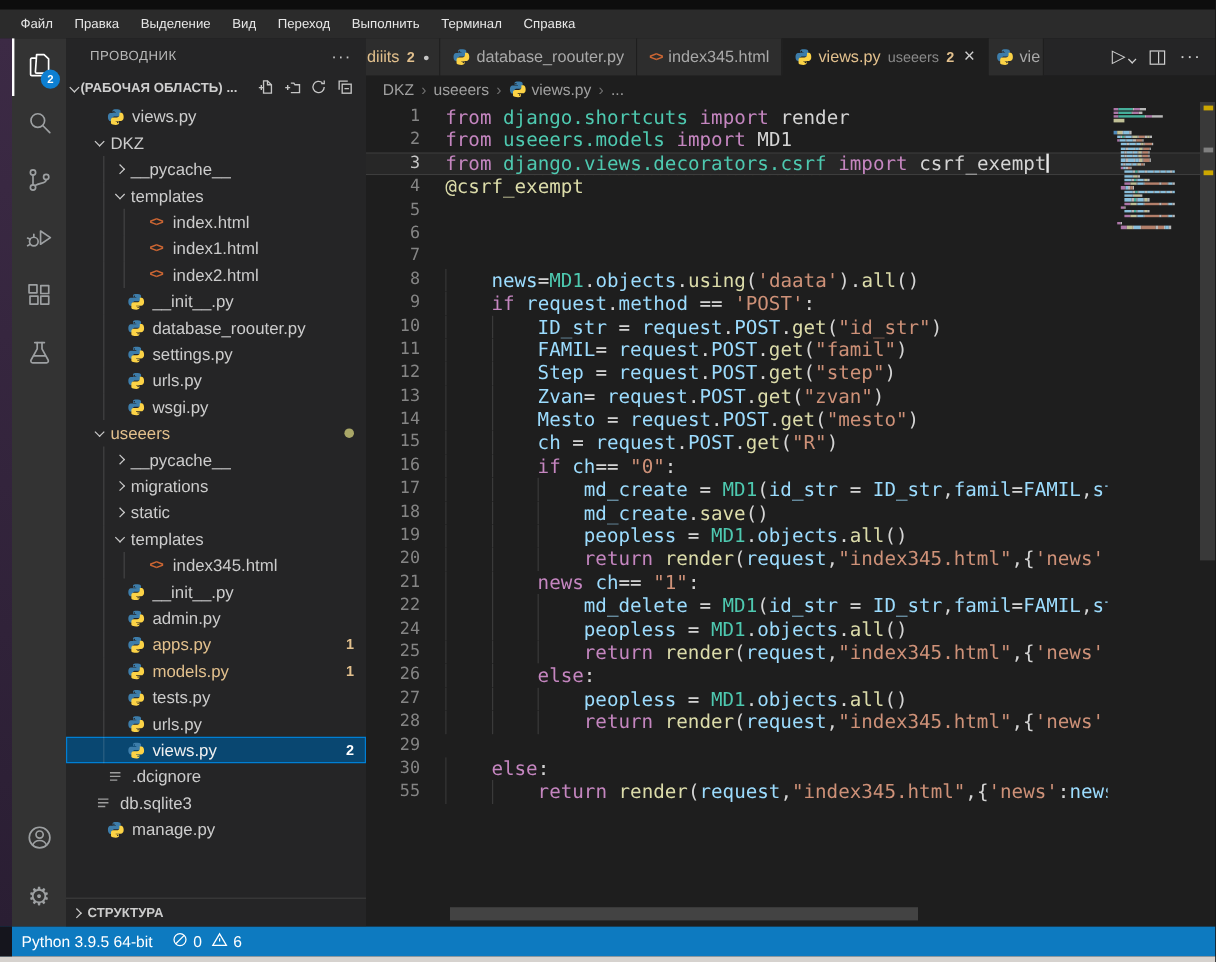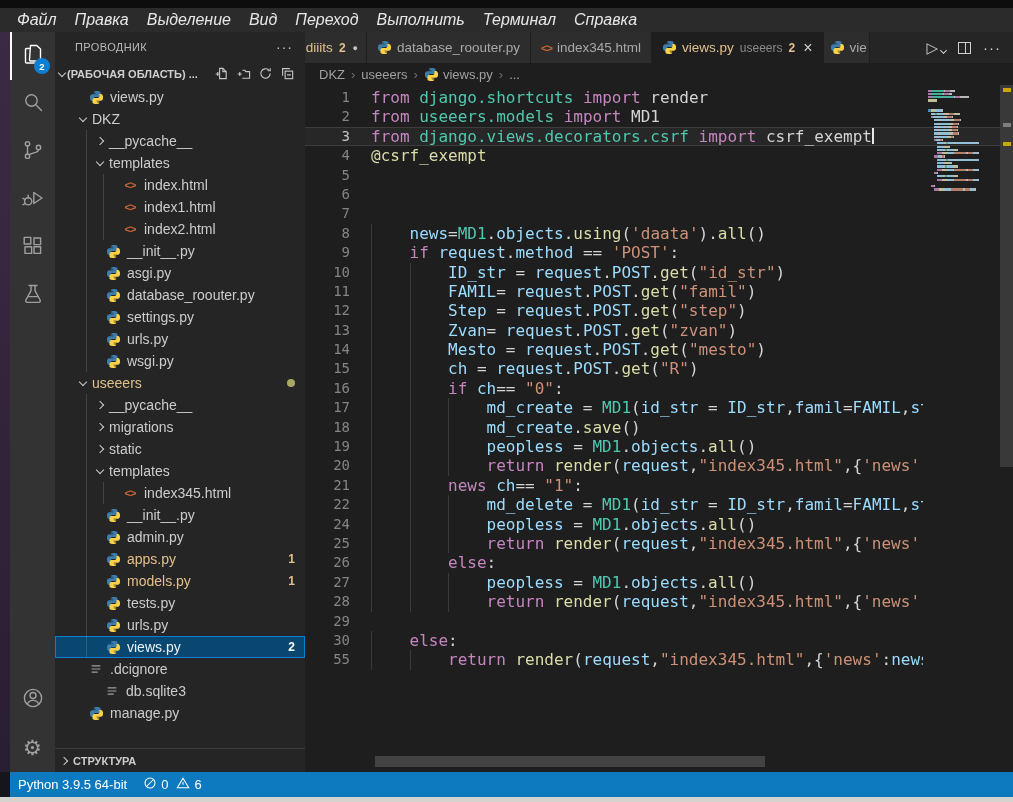--- a/index.html
+++ b/index.html
@@ -3,21 +3,21 @@
 <meta charset="utf-8">
 <style>
   * { margin:0; padding:0; box-sizing:border-box; }
   body { background:#101010; font-family:"Liberation Sans", sans-serif; }
   .screen { position:relative; width:1013px; height:802px; background:#1e1e1e; overflow:hidden; }
 
   
   .top-strip { height:8px; background:#0d0d0d; }
   .bottom-strip { height:5px; background:#d6d2ce; }
   .menubar { height:24px; background:#2b2b2b; display:flex; align-items:center; padding-left:8px;
-             color:#e6e6e6; font-size:16px;font-style:italic; }
+             color:#e6e6e6; font-size:11px; }
   .mb-item { padding:0 9px; height:100%; display:flex; align-items:center; cursor:default; }
 
   .main { display:flex; height:740px; }
   .desktop-edge { width:10px; background:linear-gradient(180deg,#3c2a45,#2a1e33); }
 
   
   .activity { width:45px; background:#333333; display:flex; flex-direction:column; align-items:center; }
   .act-item { position:relative; width:45px; height:48px; display:flex; align-items:center; justify-content:center;
               color:#9da0a2; }
   .act-item.active { color:#ffffff; }
@@ -275,30 +275,20 @@
             <span class="label">__init__.py</span>
           </div>
           <div class="trow" style="padding-left: 50px;">
             <span class="tguide" style="left: 31px;"></span>
             <span class="ico">
               <svg width="15" height="15" viewBox="0 0 16 16">
                 <path fill="#3d7daa" d="M7.9 1C5 1 5.2 2.4 5.2 2.4V4h2.9v.5H3.7S1 4.2 1 8s2.4 3.7 2.4 3.7h1.4V9.9S4.7 7.5 7.1 7.5h2.9s2.3.1 2.3-2.2V2.7S12.7 1 7.9 1zM6.3 2.4a.64.64 0 1 1 0 1.3.64.64 0 0 1 0-1.3z"></path>
                 <path fill="#fcd346" d="M8.1 15c2.9 0 2.7-1.4 2.7-1.4V12H7.9v-.5h4.4S15 11.8 15 8s-2.4-3.7-2.4-3.7h-1.4v1.8s.1 2.4-2.3 2.4H6s-2.3-.1-2.3 2.2v2.6S3.4 15 8.1 15zm1.6-1.4a.64.64 0 1 1 0-1.3.64.64 0 0 1 0 1.3z"></path>
               </svg>
             </span>
-            <span class="label">asgi.py</span>
-          </div>
-          <div class="trow" style="padding-left: 50px;">
-            <span class="tguide" style="left: 31px;"></span>
-            <span class="ico">
-              <svg width="15" height="15" viewBox="0 0 16 16">
-                <path fill="#3d7daa" d="M7.9 1C5 1 5.2 2.4 5.2 2.4V4h2.9v.5H3.7S1 4.2 1 8s2.4 3.7 2.4 3.7h1.4V9.9S4.7 7.5 7.1 7.5h2.9s2.3.1 2.3-2.2V2.7S12.7 1 7.9 1zM6.3 2.4a.64.64 0 1 1 0 1.3.64.64 0 0 1 0-1.3z"></path>
-                <path fill="#fcd346" d="M8.1 15c2.9 0 2.7-1.4 2.7-1.4V12H7.9v-.5h4.4S15 11.8 15 8s-2.4-3.7-2.4-3.7h-1.4v1.8s.1 2.4-2.3 2.4H6s-2.3-.1-2.3 2.2v2.6S3.4 15 8.1 15zm1.6-1.4a.64.64 0 1 1 0-1.3.64.64 0 0 1 0 1.3z"></path>
-              </svg>
-            </span>
             <span class="label">database_roouter.py</span>
           </div>
           <div class="trow" style="padding-left: 50px;">
             <span class="tguide" style="left: 31px;"></span>
             <span class="ico">
               <svg width="15" height="15" viewBox="0 0 16 16">
                 <path fill="#3d7daa" d="M7.9 1C5 1 5.2 2.4 5.2 2.4V4h2.9v.5H3.7S1 4.2 1 8s2.4 3.7 2.4 3.7h1.4V9.9S4.7 7.5 7.1 7.5h2.9s2.3.1 2.3-2.2V2.7S12.7 1 7.9 1zM6.3 2.4a.64.64 0 1 1 0 1.3.64.64 0 0 1 0-1.3z"></path>
                 <path fill="#fcd346" d="M8.1 15c2.9 0 2.7-1.4 2.7-1.4V12H7.9v-.5h4.4S15 11.8 15 8s-2.4-3.7-2.4-3.7h-1.4v1.8s.1 2.4-2.3 2.4H6s-2.3-.1-2.3 2.2v2.6S3.4 15 8.1 15zm1.6-1.4a.64.64 0 1 1 0-1.3.64.64 0 0 1 0 1.3z"></path>
               </svg>
             </span>
@@ -431,21 +421,21 @@
             <span class="tbadge">2</span>
           </div>
           <div class="trow" style="padding-left: 33px;">
             <span class="ico">
               <svg width="14" height="14" viewBox="0 0 16 16" stroke="#9e9e9e" fill="none" stroke-width="1.3">
                 <path d="M3 4.5h10M3 8h10M3 11.5h7"></path>
               </svg>
             </span>
             <span class="label">.dcignore</span>
           </div>
-          <div class="trow" style="padding-left: 49px;">
+          <div class="trow" style="padding-left: 23px;">
             <span class="ico">
               <svg width="14" height="14" viewBox="0 0 16 16" stroke="#9e9e9e" fill="none" stroke-width="1.3">
                 <path d="M3 4.5h10M3 8h10M3 11.5h7"></path>
               </svg>
             </span>
             <span class="label">db.sqlite3</span>
           </div>
           <div class="trow" style="padding-left: 33px;">
             <span class="ico">
               <svg width="15" height="15" viewBox="0 0 16 16">

